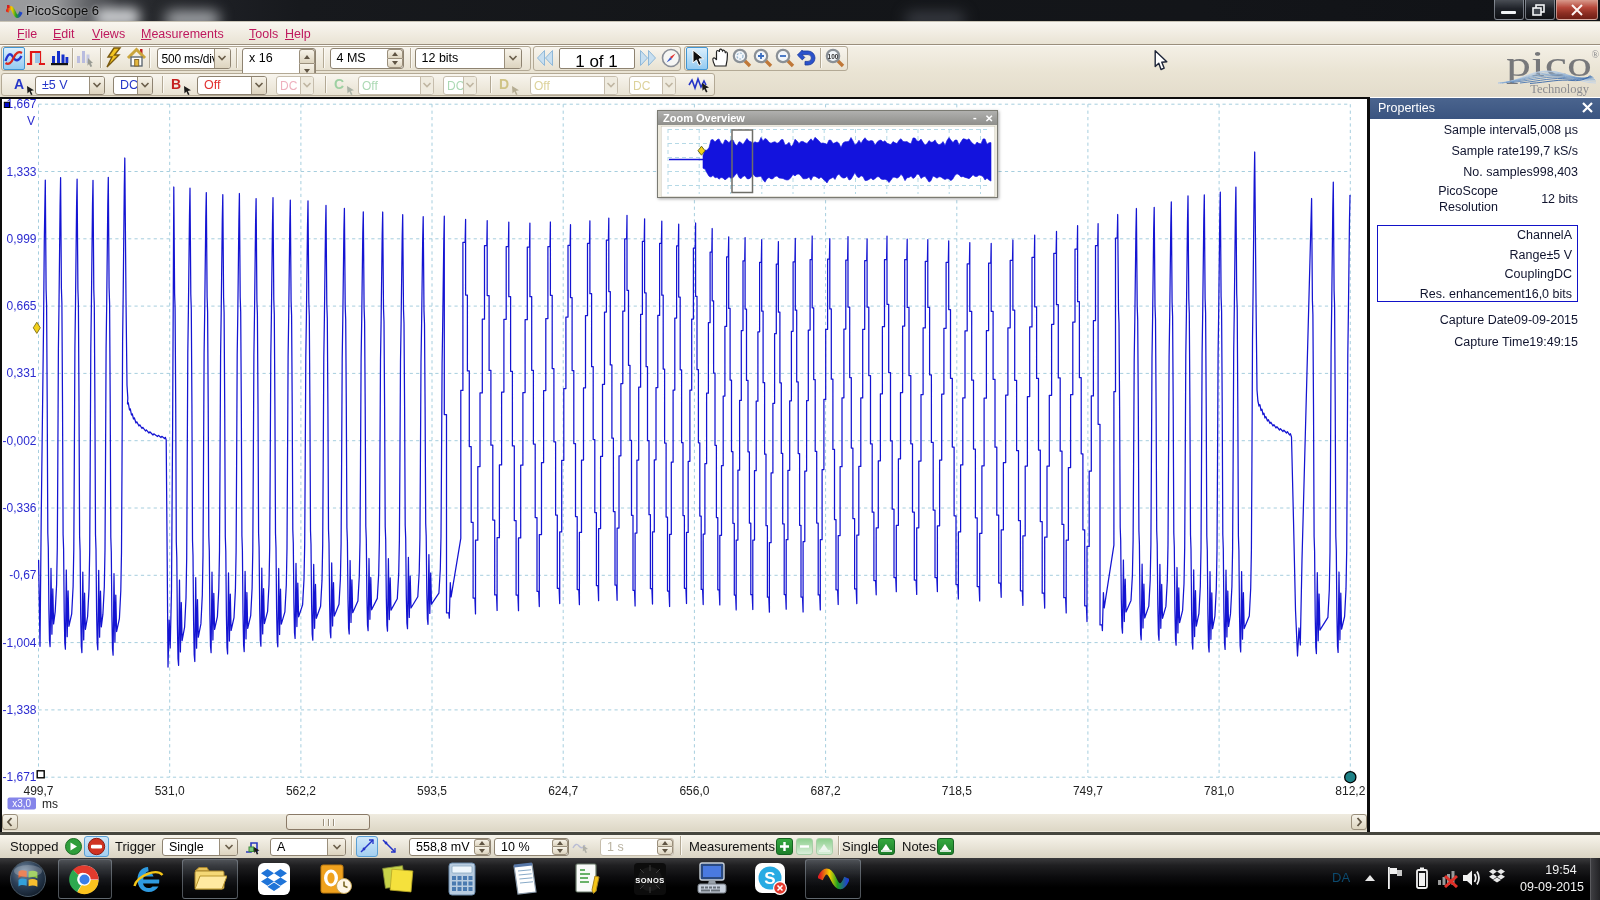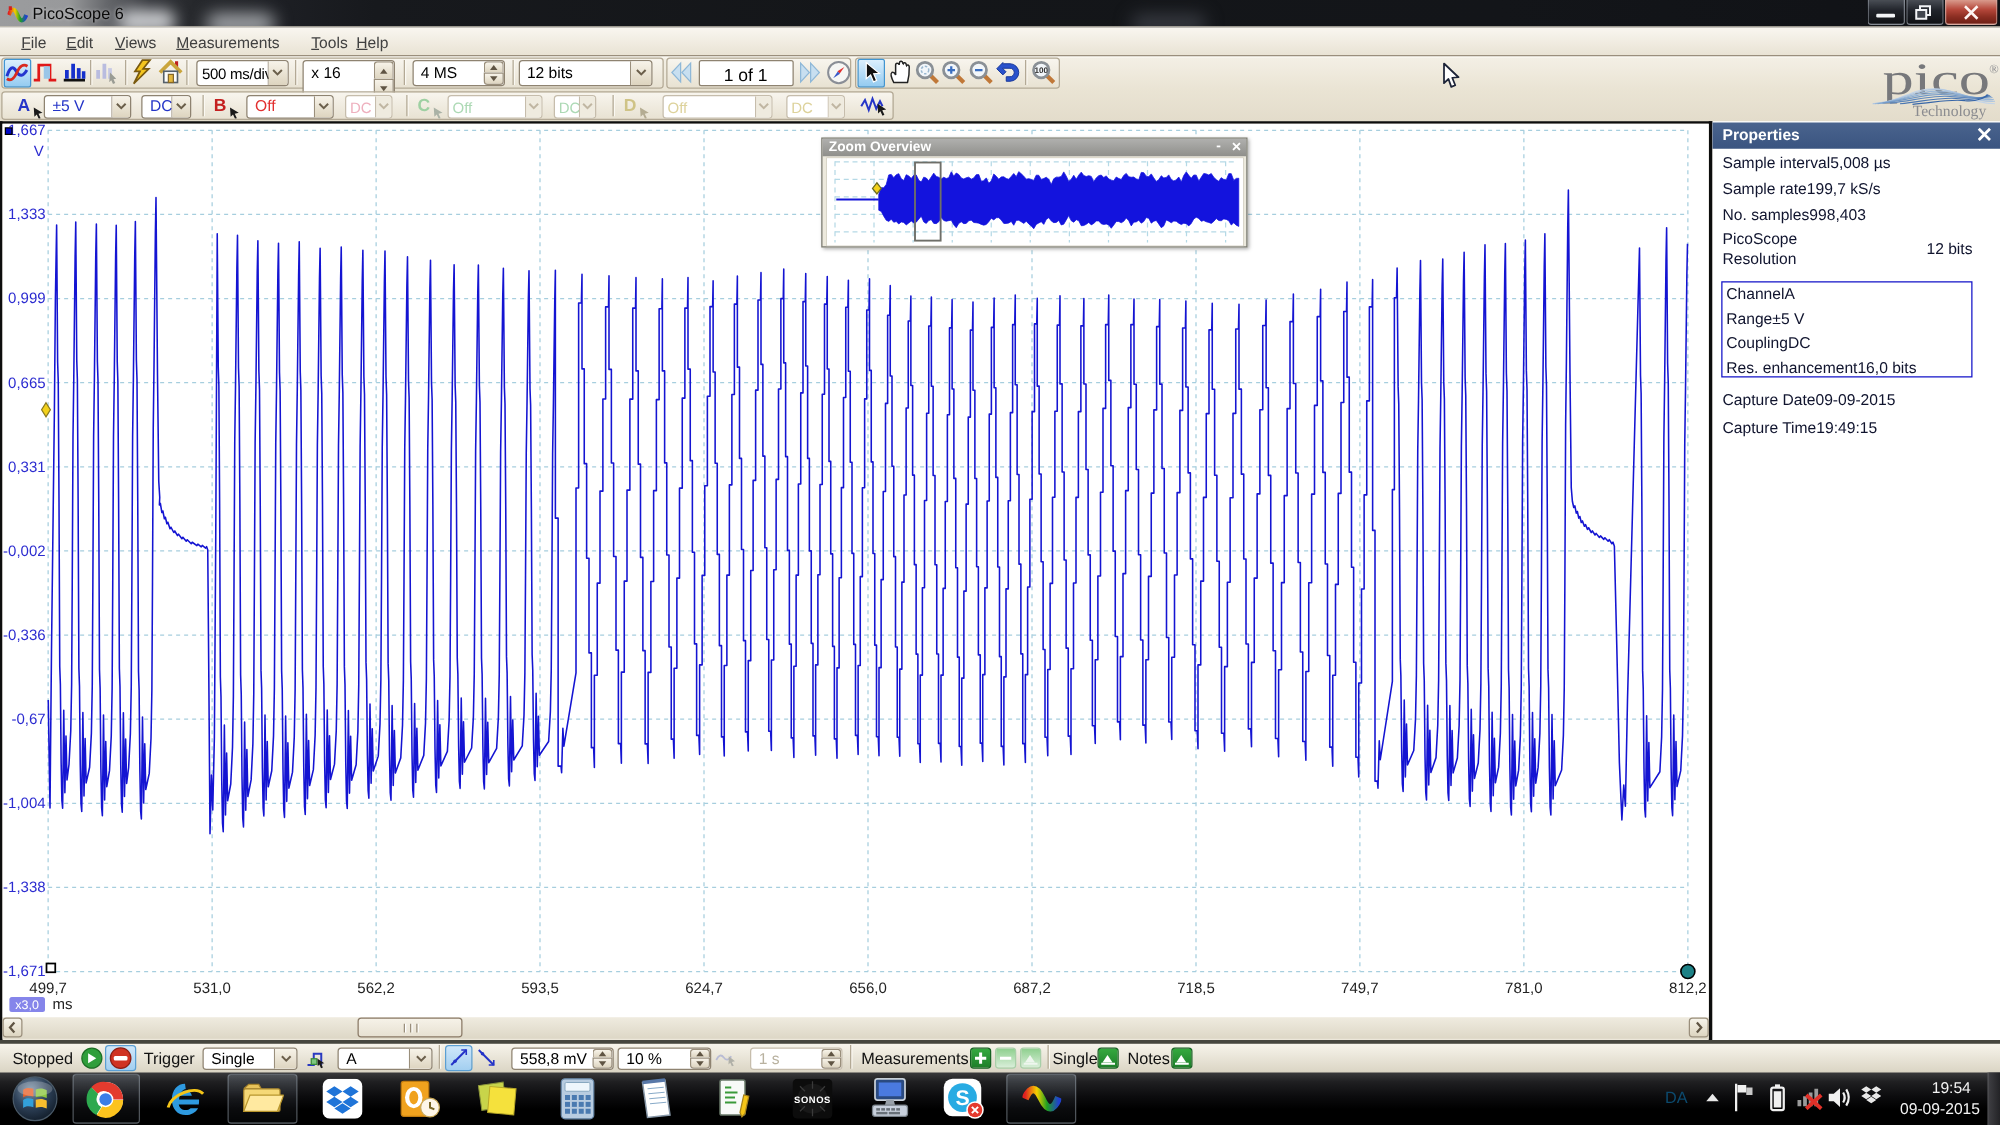--- a/index.html
+++ b/index.html
@@ -11,22 +11,22 @@
 .spb{position:absolute;right:0;top:0;bottom:0;width:16px;display:flex;flex-direction:column}
 .spu,.spd{flex:1;background:linear-gradient(#f7f3e9,#ddd4bf);border:1px solid #9a8f7c;position:relative}
 .spu{border-radius:3px 3px 0 0;border-bottom-width:0}
 .spd{border-radius:0 0 3px 3px}
 .tri-u{position:absolute;left:50%;top:55%;transform:translate(-50%,-50%);width:0;height:0;border-left:3.5px solid transparent;border-right:3.5px solid transparent;border-bottom:4px solid #5f5443}
 .tri-d{position:absolute;left:50%;top:55%;transform:translate(-50%,-50%);width:0;height:0;border-left:3.5px solid transparent;border-right:3.5px solid transparent;border-top:4px solid #5f5443}
 .grp{position:absolute;border:1px solid #b3a995;border-radius:3px;background:linear-gradient(#f8f5ee,#e8e2d2)}
 .vsep{position:absolute;width:1px;background:#b3a995;box-shadow:1px 0 0 #fbf9f3}
 .tbtn{position:absolute;border-radius:2px}
 .tsel{background:linear-gradient(#dbeffd,#94cbf1);border:1px solid #4195d2}
-.mitem{position:absolute;top:5px;font-size:12.5px;color:#404040}
-.prow{position:absolute;left:1378px;width:200px;font-size:12.5px;color:#10142e;display:flex;justify-content:flex-start}
+.mitem{position:absolute;top:5px;font-size:12.5px;color:#be185d}
+.prow{position:absolute;left:1378px;width:200px;font-size:12.5px;color:#10142e;display:flex;justify-content:flex-end}
 .sbtxt{position:absolute;top:839px;font-size:13px;color:#111}
 .gbtn{position:absolute;top:838px;width:17px;height:17px;border-radius:3px}
 </style></head><body>
 <div class="abs" style="left:0;top:0;width:1600px;height:22px;background:linear-gradient(90deg,#9b9c9e 0px,#98999b 55px,#66686c 85px,#33353a 120px,#26282c 155px,#1d1f24 220px,#17191d 300px,#141619 700px,#131519 1200px,#101216 1600px);overflow:hidden">
 <div class="abs" style="left:95px;top:8px;width:45px;height:18px;background:#c8cacd;border-radius:8px;filter:blur(6px)"></div>
 <div class="abs" style="left:165px;top:11px;width:55px;height:16px;background:#a8abaf;border-radius:8px;filter:blur(7px)"></div>
 <div class="abs" style="left:905px;top:12px;width:60px;height:14px;background:#3a3d44;border-radius:8px;filter:blur(7px)"></div>
 <div class="abs" style="left:0;top:20.5px;width:1600px;height:1.5px;background:#c9c4b6"></div>
 </div>
 <svg class="abs" style="left:6px;top:3px" width="17" height="17" viewBox="0 0 17 17">
@@ -136,21 +136,21 @@
 <div class="cbb">
       <svg class="chev" width="10" height="6">
         <path d="M1.5 1 L5 4.5 L8.5 1" stroke="#6b5f4b" stroke-width="1.6" fill="none"></path>
       </svg>
     </div>
   </div>
 <svg class="abs" style="left:536px;top:49px" width="18" height="18" viewBox="0 0 18 18">
 <path d="M8.5 1.5 L1.5 9 L8.5 16.5 Z" fill="#c8dff0" stroke="#8fb8d8" stroke-width="1"></path>
 <path d="M16.5 1.5 L9.5 9 L16.5 16.5 Z" fill="#c8dff0" stroke="#8fb8d8" stroke-width="1"></path>
   </svg>
-<div class="abs" style="left:558.5px;top:47.5px;width:76px;height:21px;background:#fff;border:1px solid #8e8371;border-radius:2px;text-align:center;font-size:14px;padding-top:3px">1 of 1</div>
+<div class="abs" style="left:558.5px;top:47.5px;width:76px;height:21px;background:#fff;border:1px solid #8e8371;border-radius:2px;text-align:center;font-size:17px;padding-top:3px">1 of 1</div>
 <svg class="abs" style="left:638.5px;top:49px" width="18" height="18" viewBox="0 0 18 18">
 <path d="M1.5 1.5 L8.5 9 L1.5 16.5 Z" fill="#c8dff0" stroke="#8fb8d8" stroke-width="1"></path>
 <path d="M9.5 1.5 L16.5 9 L9.5 16.5 Z" fill="#c8dff0" stroke="#8fb8d8" stroke-width="1"></path>
   </svg>
 <svg class="abs" style="left:660.5px;top:48px" width="20" height="20" viewBox="0 0 20 20">
 <circle cx="10" cy="10" r="8.5" fill="#f6f6f4" stroke="#8a8e96" stroke-width="1.6"></circle>
 <path d="M14.5 5.5 L10.8 10.8 L9 9 Z" fill="#e03030"></path>
     <path d="M5.5 14.5 L9.2 9.2 L11 11 Z" fill="#3858c8"></path>
   </svg>
 <div class="tbtn tsel" style="left:686px;top:46.5px;width:22px;height:23px"></div>
@@ -383,21 +383,21 @@
       <line x1="7" y1="31.5" x2="326" y2="31.5" stroke="#b5d9e6" stroke-width="1" stroke-dasharray="4 3"></line>
       <line x1="7" y1="45.5" x2="326" y2="45.5" stroke="#b5d9e6" stroke-width="1" stroke-dasharray="4 3"></line>
       <line x1="7" y1="59.5" x2="326" y2="59.5" stroke="#b5d9e6" stroke-width="1" stroke-dasharray="4 3"></line>
 <path d="M8 33.5 L42 33.5" stroke="#1414d8" stroke-width="1.6" fill="none"></path>
 <path d="M42.0 29.4L44.0 24.1L46.0 24.2L48.0 21.5L50.0 13.9L52.0 13.5L54.0 16.1L56.0 13.8L58.0 12.9L60.0 16.9L62.0 18.4L64.0 13.8L66.0 14.7L68.0 16.8L70.0 14.1L72.0 14.0L74.0 18.2L76.0 19.6L78.0 15.7L80.0 16.4L82.0 18.6L84.0 15.5L86.0 12.5L88.0 15.1L90.0 15.8L92.0 17.2L94.0 15.8L96.0 16.8L98.0 16.1L100.0 11.4L102.0 15.0L104.0 12.4L106.0 13.6L108.0 16.3L110.0 17.2L112.0 16.2L114.0 15.7L116.0 17.3L118.0 16.4L120.0 13.7L122.0 13.6L124.0 18.9L126.0 18.6L128.0 16.3L130.0 20.6L132.0 18.8L134.0 13.2L136.0 15.0L138.0 17.4L140.0 15.5L142.0 15.4L144.0 16.8L146.0 17.4L148.0 15.1L150.0 12.8L152.0 15.3L154.0 11.3L156.0 13.0L158.0 14.9L160.0 17.3L162.0 16.9L164.0 17.6L166.0 18.3L168.0 14.1L170.0 14.2L172.0 17.5L174.0 16.8L176.0 15.8L178.0 17.4L180.0 21.6L182.0 17.0L184.0 15.7L186.0 15.7L188.0 15.2L190.0 11.5L192.0 14.9L194.0 19.1L196.0 17.4L198.0 14.2L200.0 17.4L202.0 14.1L204.0 11.7L206.0 14.4L208.0 15.2L210.0 14.5L212.0 15.1L214.0 19.3L216.0 16.3L218.0 14.5L220.0 14.0L222.0 16.0L224.0 14.7L226.0 17.2L228.0 18.1L230.0 18.5L232.0 15.6L234.0 16.8L236.0 17.6L238.0 14.3L240.0 12.7L242.0 15.4L244.0 15.8L246.0 15.6L248.0 17.1L250.0 17.7L252.0 11.9L254.0 12.1L256.0 14.9L258.0 15.3L260.0 13.1L262.0 16.3L264.0 19.1L266.0 17.8L268.0 14.6L270.0 16.3L272.0 16.0L274.0 13.9L276.0 17.6L278.0 18.7L280.0 17.9L282.0 15.6L284.0 19.6L286.0 14.4L288.0 11.5L290.0 14.2L292.0 16.6L294.0 14.0L296.0 14.1L298.0 18.9L300.0 15.8L302.0 12.8L304.0 13.1L306.0 14.0L308.0 12.8L310.0 15.8L312.0 17.7L314.0 19.0L316.0 16.1L318.0 17.6L320.0 17.9L322.0 12.9L324.0 12.9L326.0 18.3L328.0 16.7L330.0 16.6L330.0 55.1L328.0 54.1L326.0 52.2L324.0 54.0L322.0 50.6L320.0 49.5L318.0 49.1L316.0 50.6L314.0 50.4L312.0 48.8L310.0 51.1L308.0 52.7L306.0 51.9L304.0 51.4L302.0 50.4L300.0 51.0L298.0 48.7L296.0 47.8L294.0 49.2L292.0 52.7L290.0 54.7L288.0 52.9L286.0 52.6L284.0 53.6L282.0 52.5L280.0 51.0L278.0 50.8L276.0 52.2L274.0 50.9L272.0 50.0L270.0 54.7L268.0 56.1L266.0 53.1L264.0 50.3L262.0 51.0L260.0 52.5L258.0 48.5L256.0 48.0L254.0 51.2L252.0 52.5L250.0 50.1L248.0 51.5L246.0 51.7L244.0 54.7L242.0 50.5L240.0 48.3L238.0 51.0L236.0 52.2L234.0 51.2L232.0 51.2L230.0 54.0L228.0 56.6L226.0 53.9L224.0 53.2L222.0 53.6L220.0 53.0L218.0 50.7L216.0 50.8L214.0 52.7L212.0 53.9L210.0 51.9L208.0 53.4L206.0 54.4L204.0 54.6L202.0 50.6L200.0 49.7L198.0 51.8L196.0 50.6L194.0 46.4L192.0 49.9L190.0 53.3L188.0 54.0L186.0 50.3L184.0 51.9L182.0 52.1L180.0 50.7L178.0 48.1L176.0 49.6L174.0 53.5L172.0 51.3L170.0 52.4L168.0 53.5L166.0 57.0L164.0 54.7L162.0 53.1L160.0 51.0L158.0 52.7L156.0 51.4L154.0 50.2L152.0 50.3L150.0 54.2L148.0 51.1L146.0 52.4L144.0 52.8L142.0 52.7L140.0 50.0L138.0 48.1L136.0 48.2L134.0 49.9L132.0 48.5L130.0 51.4L128.0 53.6L126.0 54.1L124.0 53.5L122.0 52.5L120.0 52.2L118.0 52.0L116.0 50.1L114.0 50.6L112.0 52.7L110.0 52.9L108.0 51.4L106.0 52.7L104.0 56.2L102.0 53.8L100.0 50.2L98.0 50.5L96.0 51.0L94.0 50.4L92.0 48.0L90.0 51.4L88.0 52.9L86.0 52.7L84.0 49.7L82.0 50.4L80.0 52.7L78.0 51.5L76.0 46.9L74.0 49.3L72.0 51.7L70.0 52.3L68.0 50.8L66.0 52.4L64.0 53.9L62.0 52.0L60.0 51.5L58.0 53.2L56.0 51.2L54.0 51.8L52.0 49.4L50.0 51.1L48.0 50.2L46.0 46.9L44.0 43.1L42.0 42.2Z" fill="#1313dd" stroke="#1313dd" stroke-width="0.6"></path>
 <polygon points="40.5,20.2 44,24.7 40.5,29.2 37,24.7" fill="#f3d11b" stroke="#6a6a20" stroke-width="1"></polygon>
 <rect x="71" y="4" width="20.5" height="62.5" fill="none" stroke="#6e6e68" stroke-width="1.5"></rect>
 </svg>
   </div>
 <div class="abs" style="left:1370px;top:96.5px;width:230px;height:735px;background:#fff"></div>
-<div class="abs" style="left:1370px;top:97.5px;width:230px;height:21px;background:linear-gradient(#4a648e,#3a5480);color:#fff;font-size:12.5px;font-weight:bold;padding:3px 0 0 8px">Properties</div>
+<div class="abs" style="left:1370px;top:97.5px;width:230px;height:21px;background:linear-gradient(#4a648e,#3a5480);color:#fff;font-size:12.5px;font-weight:normal;padding:3px 0 0 8px">Properties</div>
 <svg class="abs" style="left:1581px;top:101px" width="13" height="13">
     <path d="M2 2 L11 11 M11 2 L2 11" stroke="#fff" stroke-width="2.2"></path>
   </svg>
 <div class="prow" style="top:184px;width:120px">PicoScope</div>
 <div class="prow" style="top:200px;width:120px">Resolution</div>
 <div class="prow" style="top:192px;justify-content:flex-end">12 bits</div>
 <div class="prow" style="top:123px">Sample interval<span>5,008 µs</span></div>
 <div class="prow" style="top:144px">Sample rate<span>199,7 kS/s</span></div>
 <div class="prow" style="top:164.5px">No. samples<span>998,403</span></div>
 <div class="prow" style="top:228px;left:1381px;width:191px">Channel<span>A</span></div>

